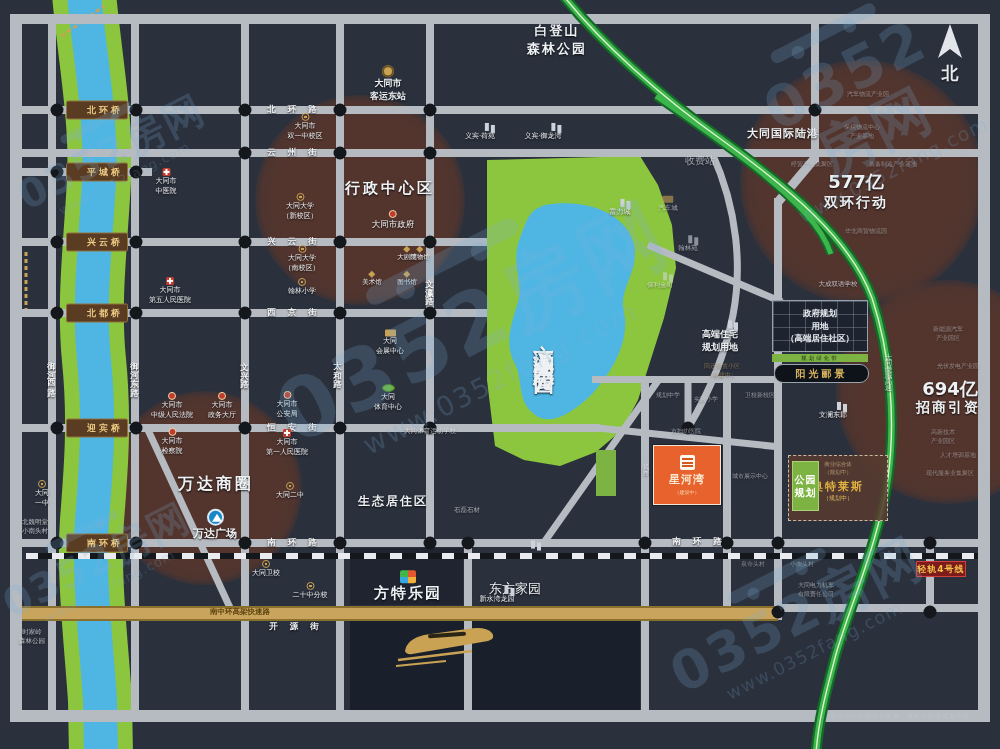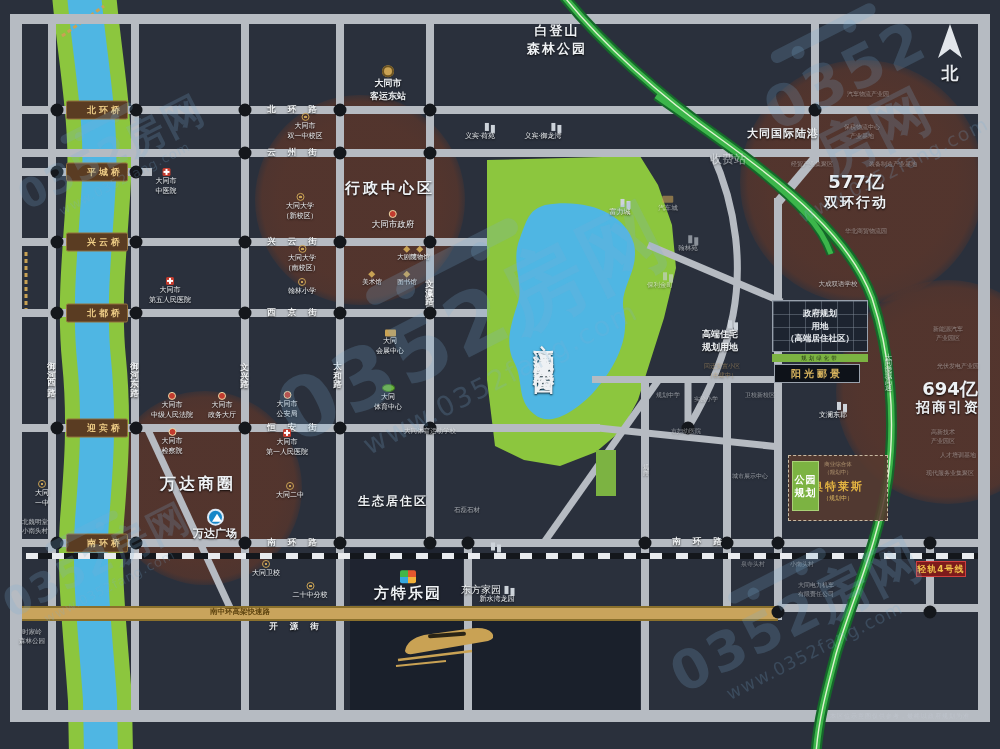--- a/index.html
+++ b/index.html
@@ -206,31 +206,40 @@
     <div class="st vert" style="left: 135px; top: 372px;">御河东路</div>
     <div class="st vert" style="left: 245px; top: 368px;">文兴路</div>
     <div class="st vert" style="left: 338px; top: 368px;">太和路</div>
     <div class="st vert" style="left: 430px; top: 285px;">文瀛路</div>
     <div class="feature gbox" style="left: 772px; top: 300px; width: 96px; height: 52px;">
       <div>政府规划</div>
       <div>用地</div>
       <div>（高端居住社区）</div>
     </div>
     <div class="feature gstrip" style="left: 772px; top: 354px; width: 96px; height: 8px;">规划绿化带</div>
-    <div class="feature dplaque" style="left: 774px; top: 364px; width: 86px; height: 19px;">阳光郦景</div>
+    <div class="feature dplaque" style="left: 774px; top: 364px; width: 95px; height: 19px; border-radius: 9px;">阳光郦景</div>
     <div class="feature gstrip" style="left: 596px; top: 450px; width: 20px; height: 46px;"></div>
     <div class="feature dbox" style="left: 788px; top: 455px; width: 100px; height: 66px;">
       <div class="dfaint">商业综合体<br>（规划中）</div>
       <div class="dtitle">奥特莱斯</div>
       <div class="dsub">（规划中）</div>
     </div>
     <div class="feature pbox" style="left: 792px; top: 461px; width: 27px; height: 50px;">
       <div>公园</div>
       <div>规划</div>
     </div>
+    <div class="feature obox" style="left: 653px; top: 445px; width: 68px; height: 60px;">
+      <div class="seal">
+        <i></i>
+        <i></i>
+        <i></i>
+      </div>
+      <div class="oname">星河湾</div>
+      <div class="osub">（建设中）</div>
+    </div>
     <div class="feature rplaque" style="left: 916px; top: 561px; width: 50px; height: 16px;">轻轨4号线</div>
     <div class="poi" style="left: 305px; top: 127px; font-size: 7px;">
       <span class="ic ic-school"></span>
       <div>大同市</div>
       <div>双一中校区</div>
     </div>
     <div class="poi" style="left: 166px; top: 182px; font-size: 7px;">
       <span class="ic ic-hospital"></span>
       <div>大同市</div>
       <div>中医院</div>
@@ -268,21 +277,21 @@
       <div>义宾·御龙湾</div>
     </div>
     <div class="poi" style="left: 620px; top: 208px; font-size: 7px;">
       <span class="ic ic-building"></span>
       <div>富力城</div>
     </div>
     <div class="poi" style="left: 668px; top: 204px; font-size: 6.5px; opacity: 0.6;">
       <span class="ic ic-expo"></span>
       <div>汽车城</div>
     </div>
-    <div class="poi" style="left: 700px; top: 160px; font-size: 12px; opacity: 0.55; margin-left: 28px;">
+    <div class="poi" style="left: 700px; top: 160px; font-size: 10px; opacity: 0.55;">
       <div>收费站</div>
     </div>
     <div class="poi" style="left: 688px; top: 244px; font-size: 6.5px; opacity: 0.6;">
       <span class="ic ic-building"></span>
       <div>翰林苑</div>
     </div>
     <div class="poi" style="left: 660px; top: 281px; font-size: 6.5px; opacity: 0.6;">
       <span class="ic ic-building"></span>
       <div>保利金町</div>
     </div>
@@ -329,21 +338,21 @@
       <div>大同二中</div>
     </div>
     <div class="poi" style="left: 266px; top: 569px; font-size: 7px;">
       <span class="ic ic-school"></span>
       <div>大同卫校</div>
     </div>
     <div class="poi" style="left: 310px; top: 591px; font-size: 7px;">
       <span class="ic ic-school"></span>
       <div>二十中分校</div>
     </div>
-    <div class="poi" style="left: 481px; top: 569px; font-size: 10px; gap: 32px;">
+    <div class="poi" style="left: 515px; top: 569px; font-size: 13px; gap: 32px;">
       <span class="ic ic-building"></span>
       <div>东方家园</div>
     </div>
     <div class="poi" style="left: 497px; top: 595px; font-size: 7px;">
       <span class="ic ic-building"></span>
       <div>新水湾龙园</div>
     </div>
     <div class="poi" style="left: 467px; top: 510px; font-size: 6.5px; opacity: 0.6;">
       <div>石磊石材</div>
     </div>
@@ -391,21 +400,21 @@
     </div>
     <div class="poi" style="left: 686px; top: 431px; font-size: 6px; opacity: 0.5;">
       <div>市妇幼医院</div>
     </div>
     <div class="poi" style="left: 750px; top: 476px; font-size: 6px; opacity: 0.5;">
       <div>城市展示中心</div>
     </div>
     <div class="poi" style="left: 393px; top: 502px; font-size: 12px; font-weight: bold; letter-spacing: 2px;">
       <div>生态居住区</div>
     </div>
-    <div class="poi" style="left: 198px; top: 484px; font-size: 16px; font-weight: bold; letter-spacing: 3px;">
+    <div class="poi" style="left: 216px; top: 484px; font-size: 16px; font-weight: bold; letter-spacing: 3px;">
       <div>万达商圈</div>
     </div>
     <div class="poi" style="left: 215px; top: 525px; font-size: 11px; font-weight: bold;">
       <span class="ic ic-wanda"></span>
       <div>万达广场</div>
     </div>
     <div class="poi" style="left: 390px; top: 189px; font-size: 15px; font-weight: bold; letter-spacing: 3px;">
       <div>行政中心区</div>
     </div>
     <div class="poi" style="left: 393px; top: 220px; font-size: 8.5px;">

